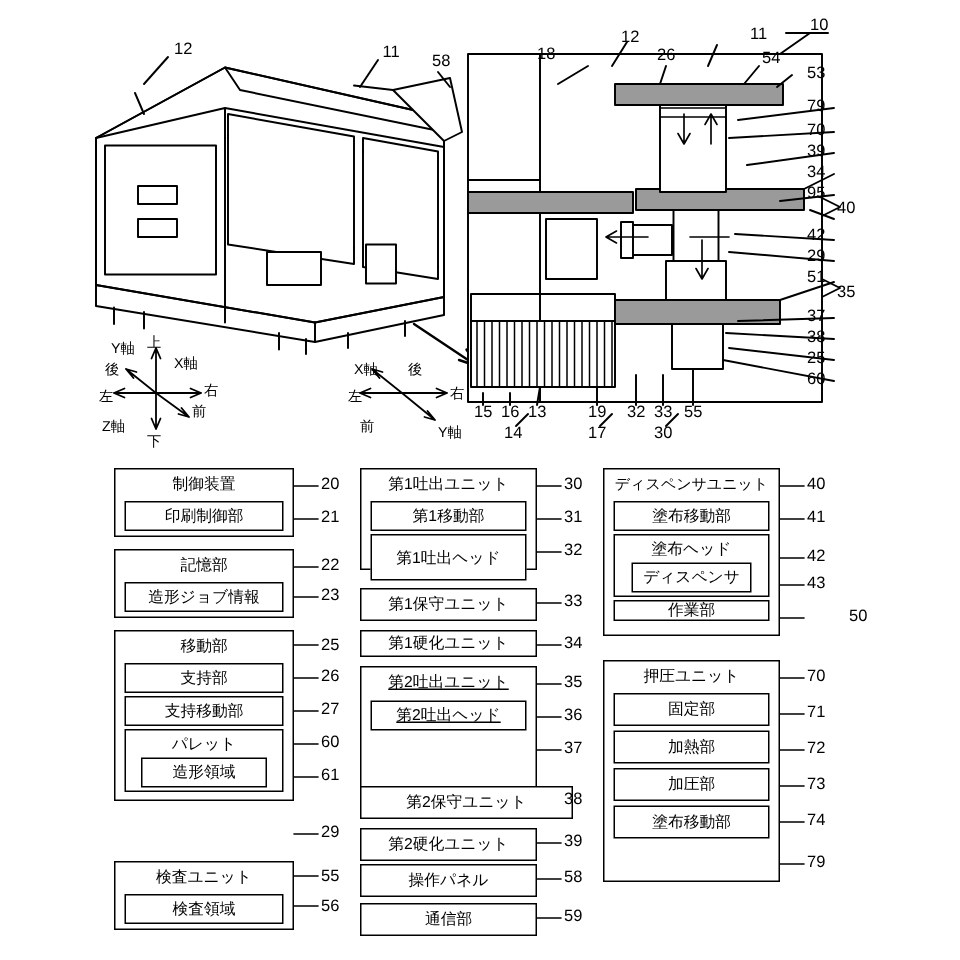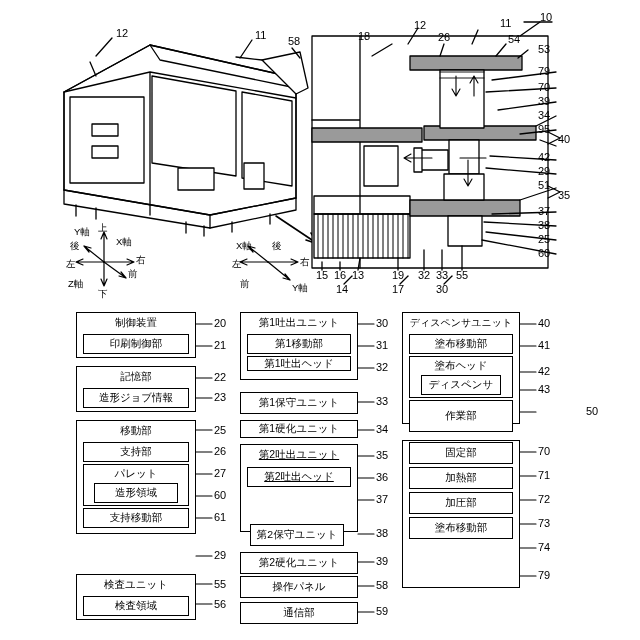--- a/index.html
+++ b/index.html
@@ -242,92 +242,93 @@
   <div class="grp" style="left:76px;top:366px;width:120px;height:46px;">
     <div style="height:20px;display:flex;align-items:center;justify-content:center;font-size:10.5px;">記憶部</div>
     <div class="bx" style="margin:1px 6px 0 6px;height:20px;">造形ジョブ情報</div>
   </div>
   <div class="num" style="left:214px;top:371px;">22</div>
   <div class="num" style="left:214px;top:391px;">23</div>
 
   <div class="grp" style="left:76px;top:420px;width:120px;height:114px;">
     <div style="height:20px;display:flex;align-items:center;justify-content:center;font-size:10.5px;">移動部</div>
     <div class="bx" style="margin:1px 6px 0 6px;height:20px;">支持部</div>
+    <div class="bx" style="margin:2px 6px 0 6px;height:20px;">支持移動部</div>
     <div class="bx" style="margin:2px 6px 0 6px;height:42px;flex-direction:column;justify-content:flex-start;">
       <div style="height:18px;display:flex;align-items:center;justify-content:center;">パレット</div>
       <div class="bx" style="width:84px;height:20px;">造形領域</div>
     </div>
-    <div class="bx" style="margin:2px 6px 0 6px;height:20px;">支持移動部</div>
   </div>
   <div class="num" style="left:214px;top:424px;">25</div>
   <div class="num" style="left:214px;top:445px;">26</div>
   <div class="num" style="left:214px;top:467px;">27</div>
   <div class="num" style="left:214px;top:489px;">60</div>
   <div class="num" style="left:214px;top:511px;">61</div>
 
   <div class="num" style="left:214px;top:549px;">29</div>
 
   <div class="grp" style="left:76px;top:574px;width:120px;height:46px;">
     <div style="height:20px;display:flex;align-items:center;justify-content:center;font-size:10.5px;">検査ユニット</div>
     <div class="bx" style="margin:1px 6px 0 6px;height:20px;">検査領域</div>
   </div>
   <div class="num" style="left:214px;top:578px;">55</div>
   <div class="num" style="left:214px;top:598px;">56</div>
 
   <div class="grp" style="left:240px;top:312px;width:118px;height:68px;">
     <div style="height:20px;display:flex;align-items:center;justify-content:center;font-size:10.5px;">第1吐出ユニット</div>
     <div class="bx" style="margin:1px 6px 0 6px;height:20px;">第1移動部</div>
-    <div class="bx" style="margin:2px 6px 0 6px;height:15px;">第1吐出ヘッド</div>
+    <div class="bx" style="margin:2px 6px 0 6px;height:31px;">第1吐出ヘッド</div>
   </div>
   <div class="num" style="left:376px;top:317px;">30</div>
   <div class="num" style="left:376px;top:339px;">31</div>
   <div class="num" style="left:376px;top:361px;">32</div>
 
   <div class="bx" style="position:absolute;left:240px;top:392px;width:118px;height:22px;">第1保守ユニット</div>
   <div class="num" style="left:376px;top:395px;">33</div>
 
   <div class="bx" style="position:absolute;left:240px;top:420px;width:118px;height:18px;">第1硬化ユニット</div>
   <div class="num" style="left:376px;top:423px;">34</div>
 
   <div class="grp" style="left:240px;top:444px;width:118px;height:88px;text-decoration:underline;">
     <div style="height:20px;display:flex;align-items:center;justify-content:center;font-size:10.5px;">第2吐出ユニット</div>
     <div class="bx" style="margin:2px 6px 0 6px;height:20px;">第2吐出ヘッド</div>
   </div>
   <div class="num" style="left:376px;top:449px;">35</div>
   <div class="num" style="left:376px;top:471px;">36</div>
   <div class="num" style="left:376px;top:493px;">37</div>
 
-  <div class="bx" style="position:absolute;left:250px;top:524px;width:94px;height:22px;font-family:Liberation Mono, monospace;">第2保守ユニット</div>
+  <div class="bx" style="position:absolute;left:240px;top:524px;width:142px;height:22px;">第2保守ユニット</div>
   <div class="num" style="left:376px;top:527px;">38</div>
 
   <div class="bx" style="position:absolute;left:240px;top:552px;width:118px;height:22px;">第2硬化ユニット</div>
   <div class="num" style="left:376px;top:555px;">39</div>
 
   <div class="bx" style="position:absolute;left:240px;top:576px;width:118px;height:22px;">操作パネル</div>
   <div class="num" style="left:376px;top:579px;">58</div>
 
   <div class="bx" style="position:absolute;left:240px;top:602px;width:118px;height:22px;">通信部</div>
   <div class="num" style="left:376px;top:605px;">59</div>
 
   <div class="grp" style="left:402px;top:312px;width:118px;height:112px;">
     <div style="height:20px;display:flex;align-items:center;justify-content:center;font-size:10px;">ディスペンサユニット</div>
     <div class="bx" style="margin:1px 6px 0 6px;height:20px;">塗布移動部</div>
     <div class="bx" style="margin:2px 6px 0 6px;height:42px;flex-direction:column;justify-content:flex-start;">
       <div style="height:18px;display:flex;align-items:center;justify-content:center;">塗布ヘッド</div>
       <div class="bx" style="width:80px;height:20px;">ディスペンサ</div>
     </div>
-    <div class="bx" style="margin:2px 6px 0 6px;height:32px;">作業部</div>
+    <div class="bx" style="margin:2px 6px 0 6px;height:14px;">作業部</div>
   </div>
   <div class="num" style="left:538px;top:317px;">40</div>
   <div class="num" style="left:538px;top:339px;">41</div>
   <div class="num" style="left:538px;top:365px;">42</div>
   <div class="num" style="left:538px;top:383px;">43</div>
-  <div class="num" style="left:558px;top:405px;padding-left:28px;">50</div>
+  <div class="num" style="left:538px;top:405px;padding-left:28px;">50</div>
 
   <div class="grp" style="left:402px;top:440px;width:118px;height:148px;">
+    <div style="height:20px;display:flex;align-items:center;justify-content:center;font-size:10.5px;">押圧ユニット</div>
     <div class="bx" style="margin:1px 6px 0 6px;height:22px;">固定部</div>
     <div class="bx" style="margin:3px 6px 0 6px;height:22px;">加熱部</div>
     <div class="bx" style="margin:3px 6px 0 6px;height:22px;">加圧部</div>
     <div class="bx" style="margin:3px 6px 0 6px;height:22px;">塗布移動部</div>
   </div>
   <div class="num" style="left:538px;top:445px;">70</div>
   <div class="num" style="left:538px;top:469px;">71</div>
   <div class="num" style="left:538px;top:493px;">72</div>
   <div class="num" style="left:538px;top:517px;">73</div>
   <div class="num" style="left:538px;top:541px;">74</div>

